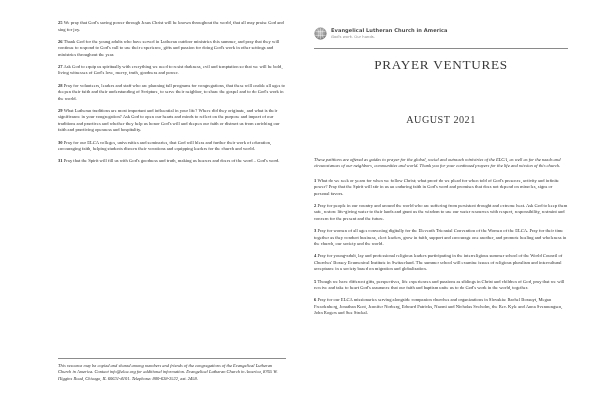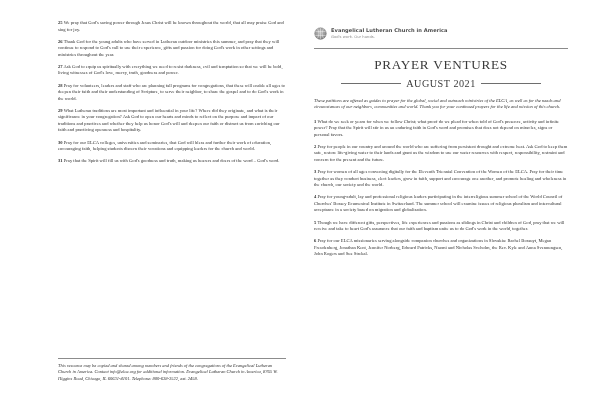--- a/index.html
+++ b/index.html
@@ -123,22 +123,23 @@
     line-height: 14px;
     letter-spacing: 0.055em;
     color: #3a3a3a;
     margin: 0;
     font-weight: normal;
   }
   .subtitle-row {
     display: flex;
     align-items: center;
     justify-content: center;
-    gap: 5px;
-    margin-top: 6px;
+    gap: 22px;
+    margin-top: 19px;
+    flex-direction: column;
   }
   .subtitle-row .dash {
     flex: 1 1 auto;
     height: 0;
     border-top: 0.9px solid #6e6e6e;
     max-width: 60px;
   }
   .doc-subtitle {
     font-family: "Liberation Serif", serif;
     font-size: 10.2px;

